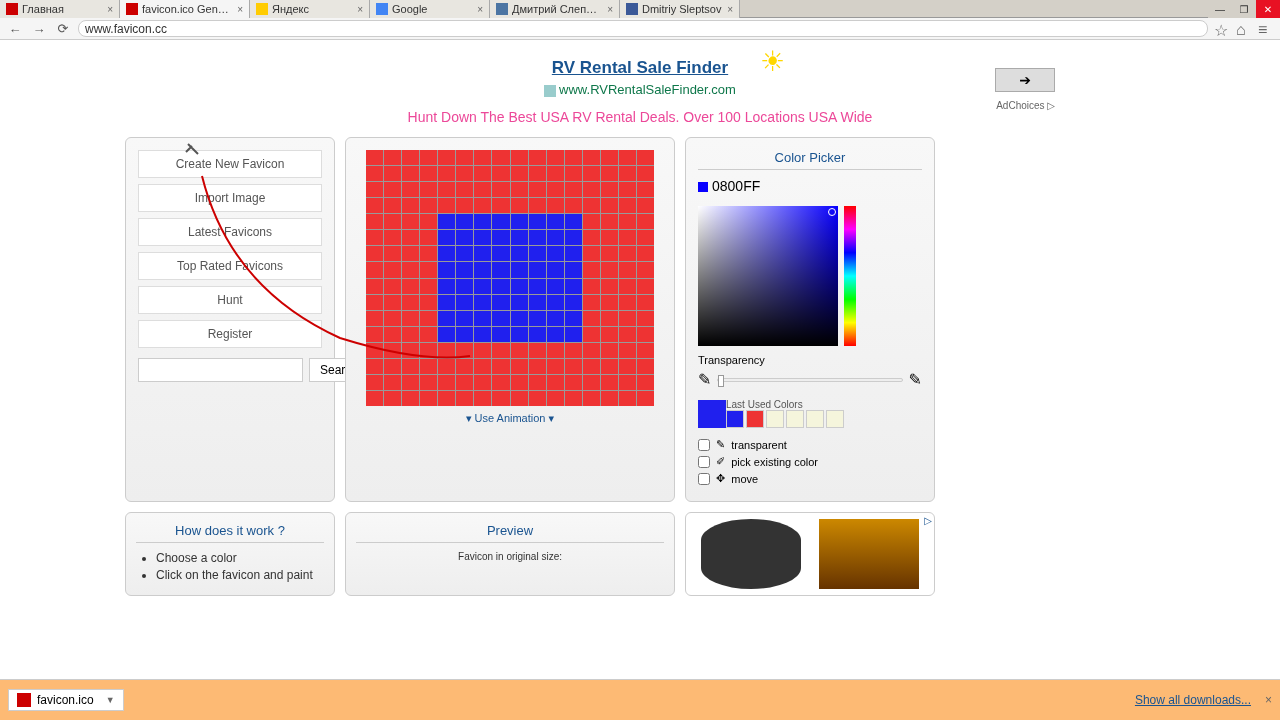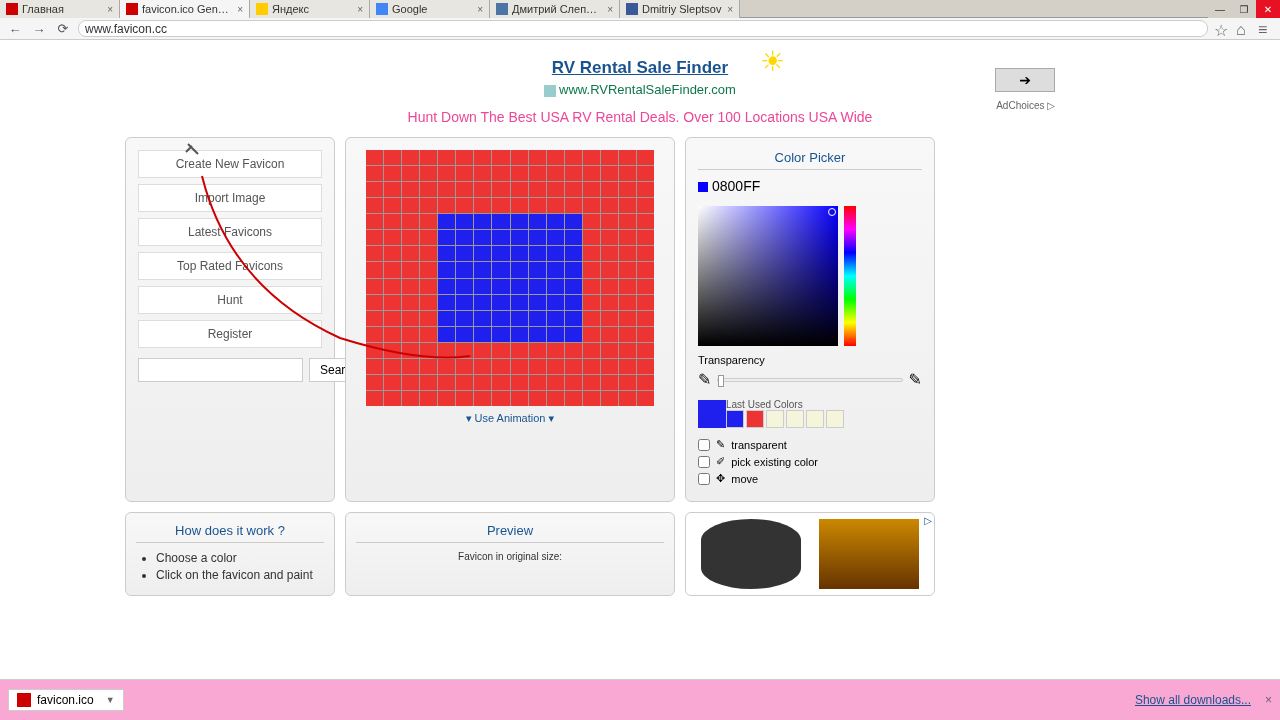--- a/index.html
+++ b/index.html
@@ -89,21 +89,21 @@
 .preview-text { text-align: center; font-size: 10px; color: #333; }
 
 .bottom-ad { width: 250px; background: #fff; border: 1px solid #ccc; border-radius: 6px; padding: 6px; display: flex; justify-content: space-around; position: relative; }
 .ad-prod { width: 100px; height: 70px; background: #eee; display: flex; align-items: center; justify-content: center; font-size: 10px; color: #666; }
 .ad-arrow { position: absolute; top: 2px; right: 2px; font-size: 10px; color: #1a5490; }
 
 
 .annotation { position: absolute; top: 138px; left: 180px; pointer-events: none; }
 
 
-.download-bar { position: absolute; bottom: 0; left: 0; right: 0; height: 41px; background: #f9a8d4; border-top: 1px solid #ccc; display: flex; align-items: center; padding: 16px 8px; }
+.download-bar { position: absolute; bottom: 0; left: 0; right: 0; height: 41px; background: #fdba74; border-top: 1px solid #ccc; display: flex; align-items: center; padding: 16px 8px; }
 .download-item { display: flex; align-items: center; background: #fff; border: 1px solid #ccc; padding: 3px 8px; font-size: 12px; gap: 6px; }
 .dl-icon { width: 14px; height: 14px; background: #cc0000; }
 .dl-drop { margin-left: 6px; color: #666; font-size: 9px; }
 .show-all { margin-left: auto; font-size: 12px; color: #1a5490; text-decoration: underline; cursor: pointer; }
 .dl-close { margin-left: 14px; color: #666; font-size: 12px; cursor: pointer; }
 </style>
 </head>
 <body>
 
 <div class="browser-tabs">

